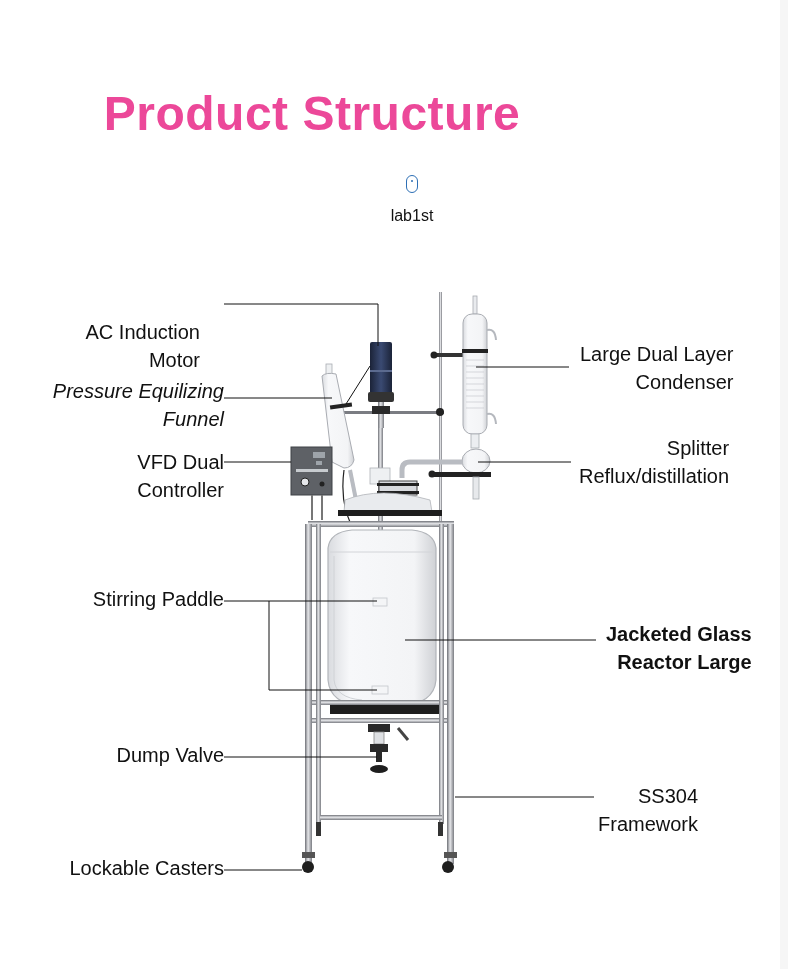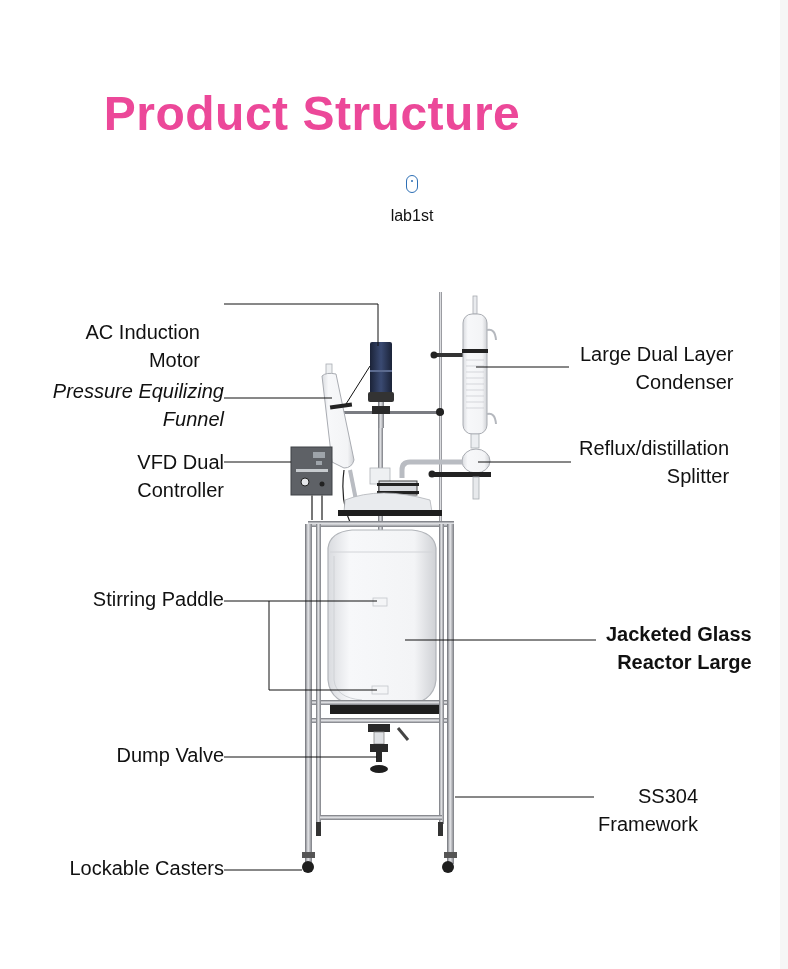--- a/index.html
+++ b/index.html
@@ -195,22 +195,22 @@
 </div>
 <div class="label l" style="right:564px; top:854px;">
   <div>Lockable Casters</div>
 </div>
 
 <div class="label r" style="left:580px; top:340px;">
   <div>Large Dual Layer</div>
   <div>Condenser</div>
 </div>
 <div class="label r" style="left:579px; top:434px;">
+  <div>Splitter</div>
   <div>Reflux/distillation</div>
-  <div>Splitter</div>
 </div>
 <div class="label r" style="left:606px; top:620px;font-weight:bold;">
   <div>Jacketed Glass</div>
   <div>Reactor Large</div>
 </div>
 <div class="label r" style="left:598px; top:782px;">
   <div>SS304</div>
   <div>Framework</div>
 </div>
 

